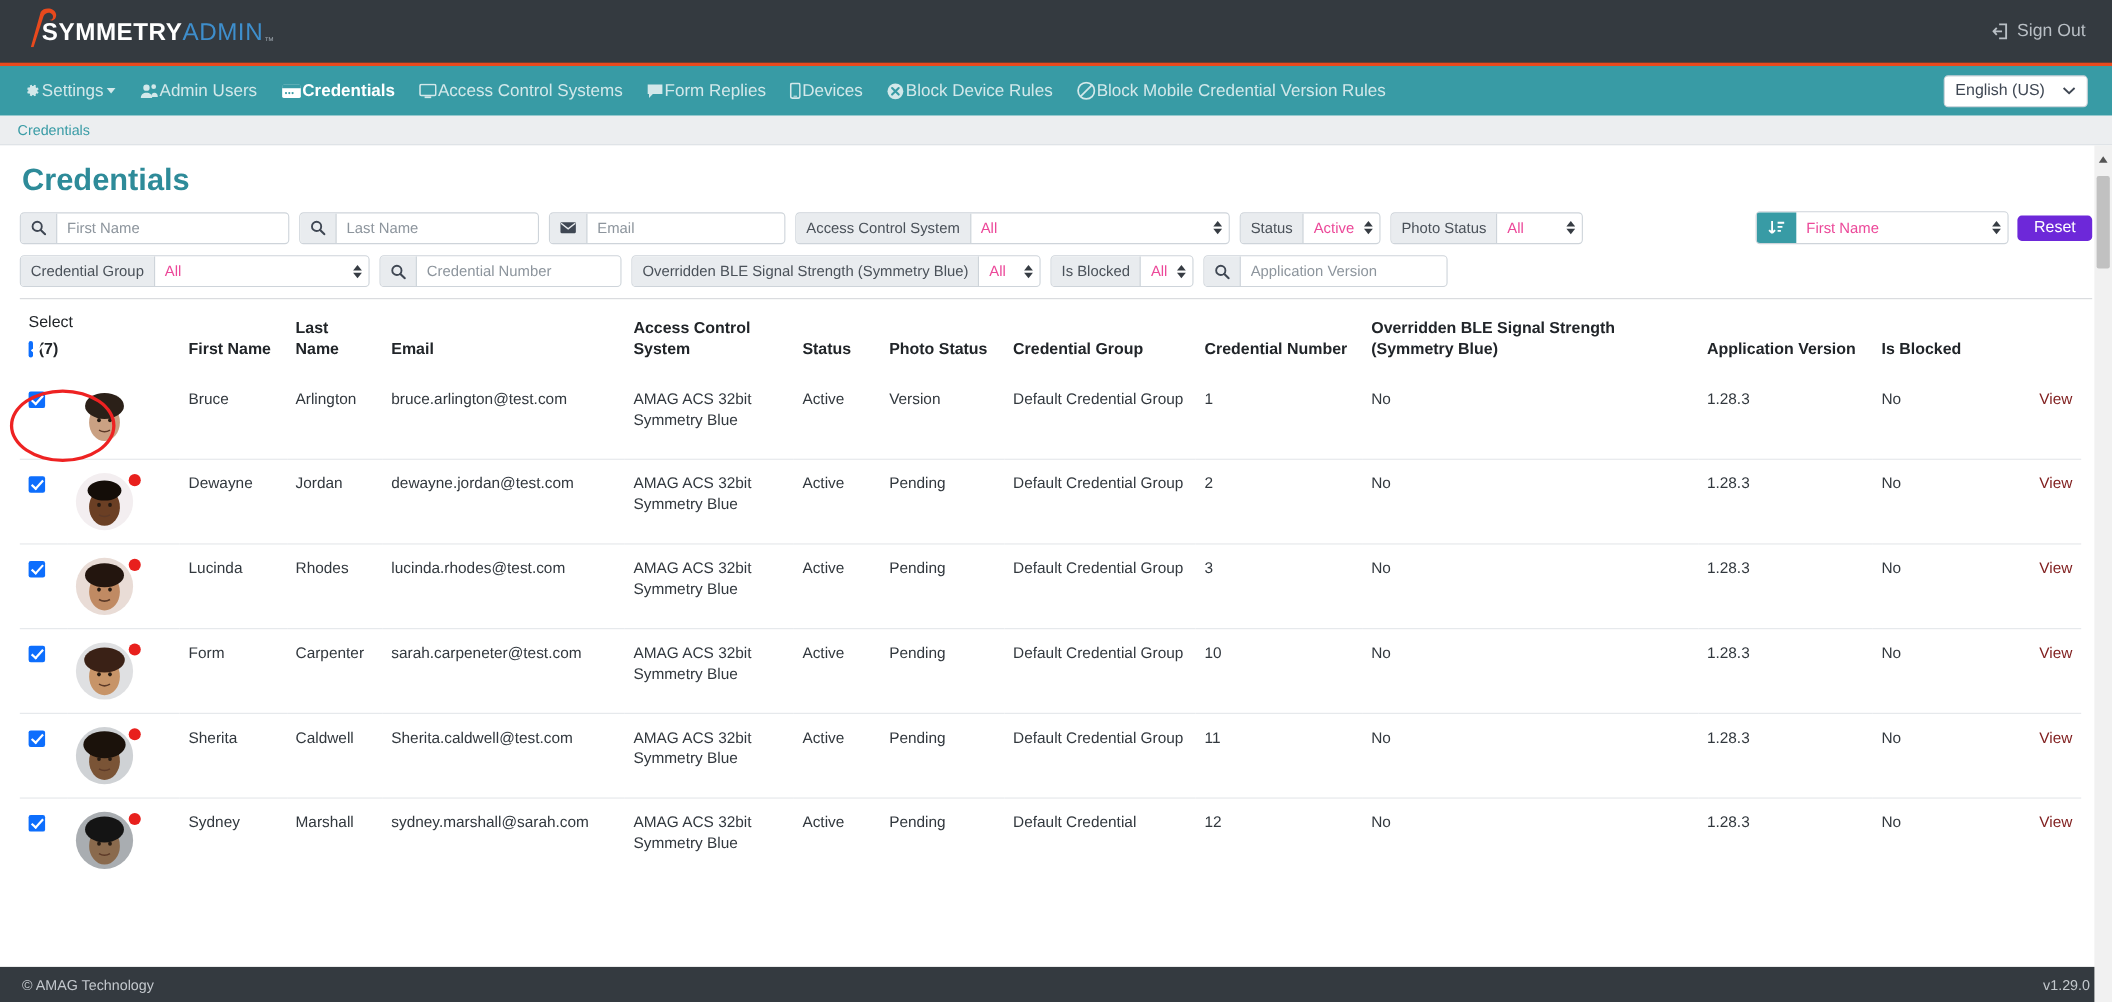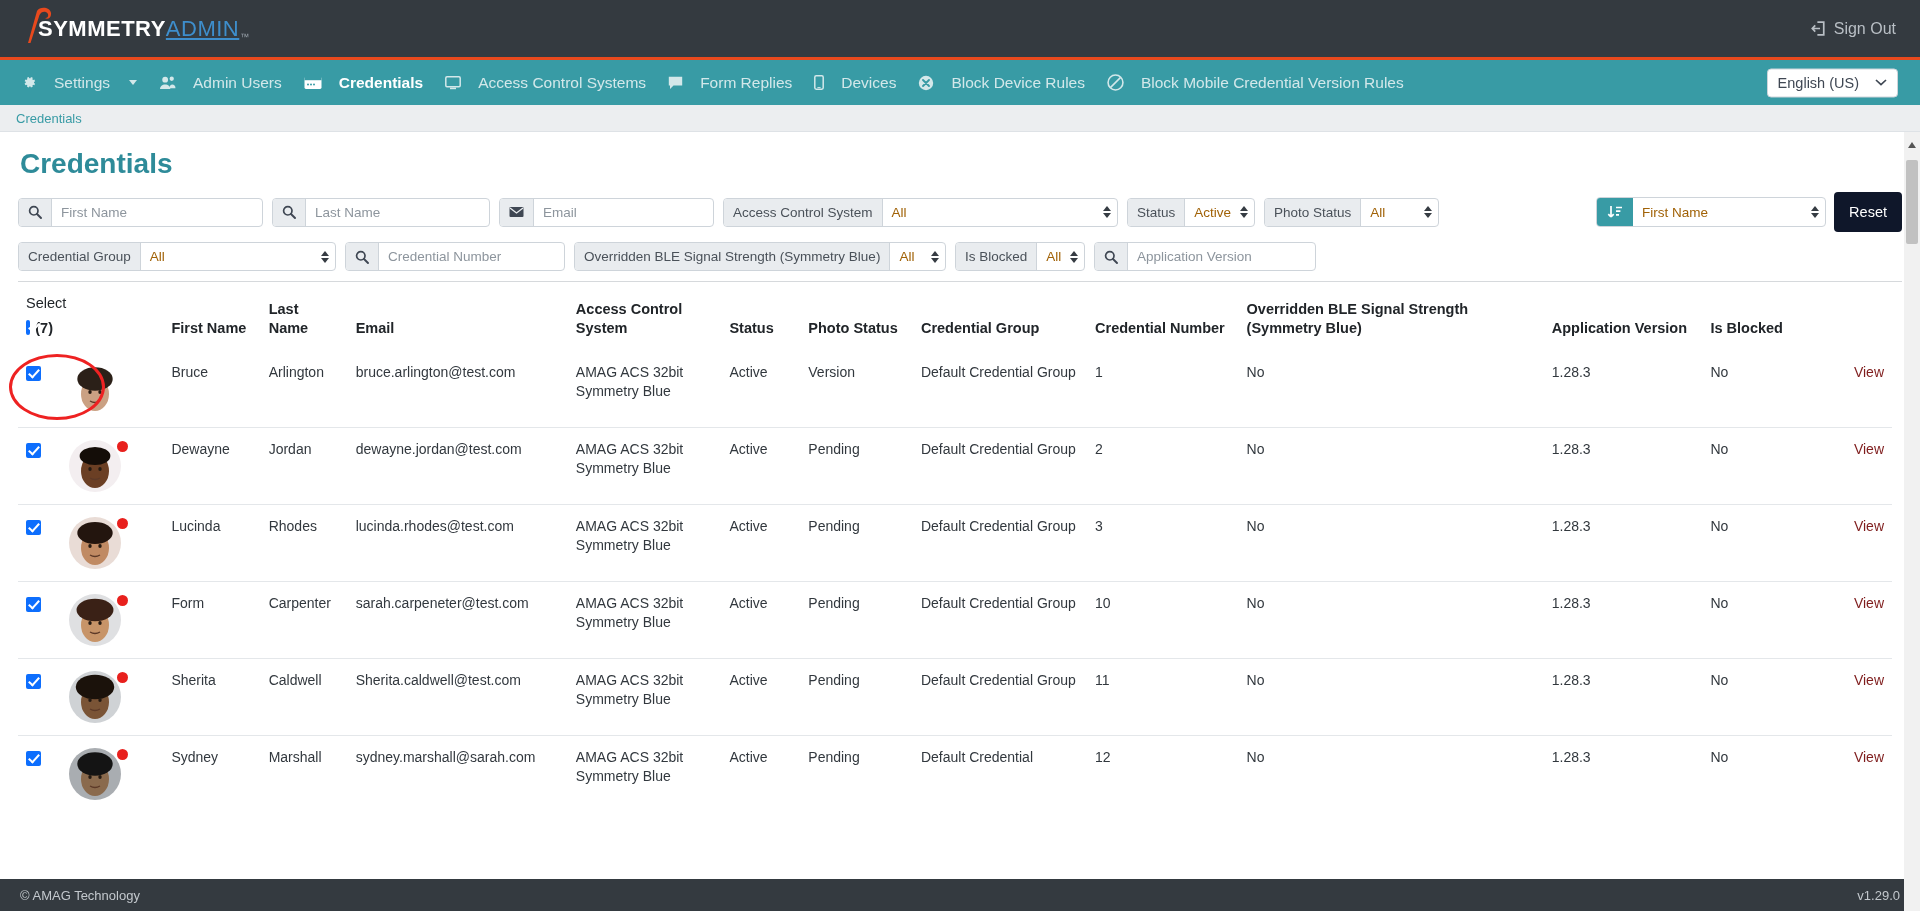--- a/index.html
+++ b/index.html
@@ -21,39 +21,39 @@
     padding: 0 24px;
     position: relative;
   }
   .brand { display: flex; align-items: flex-end; gap: 0; padding-left: 14px; position: relative; }
   .brand-hook {
     position: absolute;
     left: 0px; top: -9px;
     width: 30px; height: 36px;
   }
   .brand-sym { color: #ffffff; font-size: 22px; font-weight: 700; letter-spacing: .5px; }
-  .brand-adm { color: #3e8ecc; font-size: 22px; font-weight: 400; letter-spacing: .5px; text-decoration: underline; }
+  .brand-adm { color: #3e8ecc; font-size: 22px; font-weight: 400; letter-spacing: .5px; }
   .brand-tm { color: #9aa3ab; font-size: 9px; vertical-align: super; margin-left: 1px; }
   .signout {
     position: absolute; right: 24px; top: 50%; transform: translateY(-50%);
     color: #b9bfc5; font-size: 16px; display: flex; align-items: center; gap: 6px;
     cursor: pointer; text-decoration: none;
   }
 
   
   .navbar {
     height: 45px;
     background: #389ba5;
     display: flex;
     align-items: center;
     padding: 0 22px;
     position: relative;
   }
   .nav-item {
-    display: flex; align-items: center; gap: 17px;
+    display: flex; align-items: center; gap: 1px;
     color: #d3e8ea; font-size: 15.5px;
     margin-right: 22px; cursor: pointer; white-space: nowrap;
   }
   .nav-item.active { color: #ffffff; font-weight: 700; }
   .nav-caret { width: 0; height: 0; border-left: 4px solid transparent; border-right: 4px solid transparent; border-top: 5px solid currentColor; margin-left: 2px; }
   .lang-select {
     position: absolute; right: 22px; top: 50%; transform: translateY(-50%);
     background: #fff; border: 1px solid #ced4da; border-radius: 4px;
     height: 29px; padding: 0 10px; display: flex; align-items: center; gap: 16px;
     font-size: 14.5px; color: #3f4753; cursor: pointer;
@@ -78,39 +78,39 @@
     display: flex; align-items: center; justify-content: center;
     padding: 0 9px; color: #4a5159; font-size: 13.5px; white-space: nowrap;
   }
   .fgroup input {
     border: none; outline: none; padding: 0 9px; font-size: 13.5px;
     color: #495057; font-family: "Liberation Sans", sans-serif; background: transparent;
   }
   .fgroup input::placeholder { color: #8d959d; }
   .fsel {
     border: none; outline: none; background: transparent;
-    font-size: 13.5px; color: #a16207; padding: 0 20px 0 9px;
+    font-size: 13.5px; color: #ec4899; padding: 0 20px 0 9px;
     font-family: "Liberation Sans", sans-serif; cursor: pointer;
     display: flex; align-items: center; position: relative;
   }
   .fsel .val { white-space: nowrap; }
   .updown { position: absolute; right: 6px; top: 50%; transform: translateY(-50%); display: flex; flex-direction: column; gap: 2px; }
   .updown i { display: block; width: 0; height: 0; border-left: 4px solid transparent; border-right: 4px solid transparent; }
   .updown i.u { border-bottom: 5px solid #363c43; }
   .updown i.d { border-top: 5px solid #363c43; }
 
   .right-tools { margin-left: auto; display: flex; align-items: center; gap: 8px; }
   .sort-group { display: flex; align-items: stretch; height: 30px; border: 1px solid #ced4da; border-radius: 4px; overflow: hidden; background: #fff; }
   .sort-group .addon-teal {
     background: #389ba5; color: #fff; display: flex; align-items: center;
     justify-content: center; padding: 0 10px;
   }
   .btn-teal {
-    background: #0f172a; color: #fff; border: none; border-radius: 4px;
-    height: 40px; padding: 0 15px; font-size: 14.5px; cursor: pointer;
+    background: #6d28d9; color: #fff; border: none; border-radius: 4px;
+    height: 23px; padding: 0 15px; font-size: 14.5px; cursor: pointer;
     font-family: "Liberation Sans", sans-serif;
   }
 
   
   .table-wrap { border-top: 1px solid #d6d9dc; position: relative; }
   table.grid { width: 1874px; border-collapse: collapse; table-layout: fixed; }
   table.grid thead th {
     text-align: left; vertical-align: bottom;
     font-size: 14.5px; font-weight: 700; color: #212529;
     padding: 12px 8px 14px 8px; line-height: 1.28;

